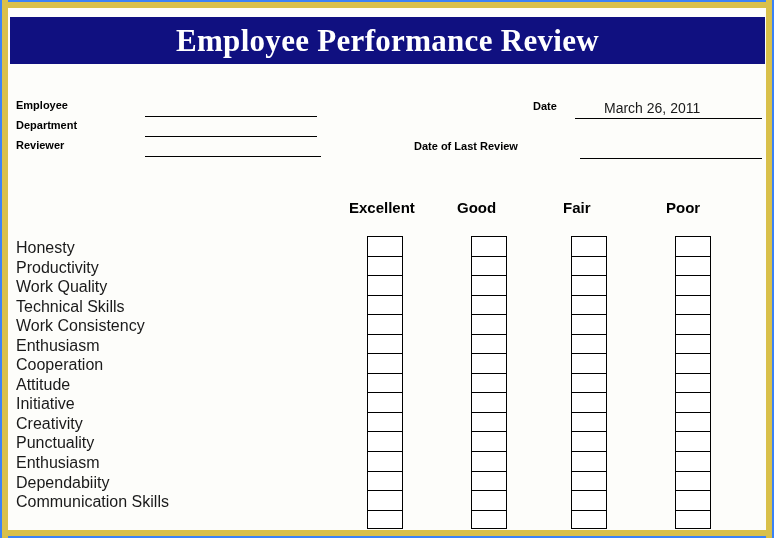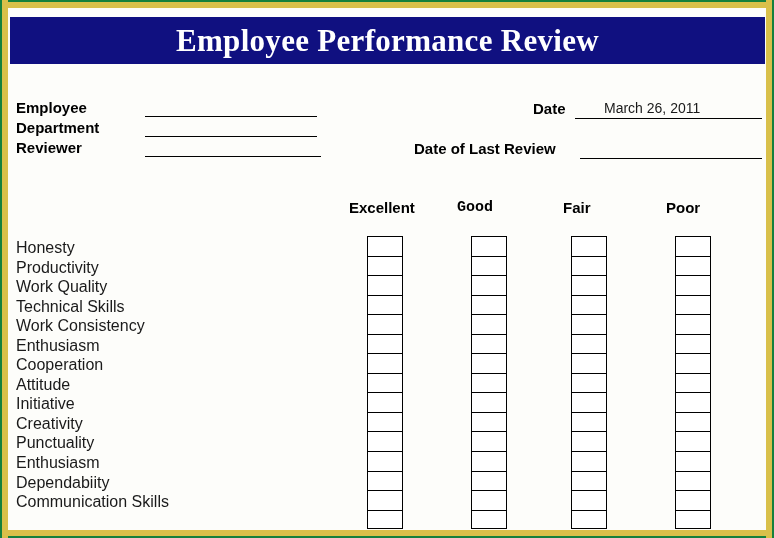--- a/index.html
+++ b/index.html
@@ -14,21 +14,21 @@
     font-family: "Liberation Sans", sans-serif;
     overflow: hidden;
   }
 
   
   .page {
     position: relative;
     width: 774px;
     height: 538px;
     box-sizing: border-box;
-    background: #15803d;
+    background: #3b82f6;
     overflow: hidden;
   }
   .border-strip {
     position: absolute;
     background: #d9c04a;
   }
   .border-left   { left: 2px;  top: 0;     width: 6px;  height: 538px; }
   .border-right  { right: 2px; top: 0;     width: 6px;  height: 538px; }
   .border-top    { left: 2px;  top: 2px;   width: 770px; height: 6px; }
   .border-bottom { left: 2px;  bottom: 2px; width: 770px; height: 6px; }
@@ -59,21 +59,21 @@
     font-weight: bold;
     font-size: 31px;
     color: #ffffff;
     letter-spacing: 0.3px;
     white-space: nowrap;
   }
 
   
   .field-label {
     position: absolute;
-    font-size: 15px;
+    font-size: 11px;
     font-weight: bold;
     color: #000000;
     white-space: nowrap;
   }
   .field-rule {
     position: absolute;
     border-bottom: 1.6px solid #000000;
     height: 0;
   }
   .field-value {
@@ -168,21 +168,21 @@
 
   <div class="field-label lbl-date">Date</div>
   <div class="field-value val-date">March 26, 2011</div>
   <div class="field-rule rule-date"></div>
 
   <div class="field-label lbl-last-review">Date of Last Review</div>
   <div class="field-rule rule-last-review"></div>
 
   <div id="column-headers">
       <div class="col-header" style="left: 349px; width: 72px;">Excellent</div>
-      <div class="col-header" style="left: 457px; width: 64px; font-family: Liberation Mono, monospace;">Good</div>
+      <div class="col-header" style="left: 457px; width: 64px;">Good</div>
       <div class="col-header" style="left: 563px; width: 52px;">Fair</div>
       <div class="col-header" style="left: 666px; width: 56px;">Poor</div>
     </div>
 
   <div class="criteria-list" id="criteria-list">
       <div class="criterion">Honesty</div>
       <div class="criterion">Productivity</div>
       <div class="criterion">Work Quality</div>
       <div class="criterion">Technical Skills</div>
       <div class="criterion">Work Consistency</div>

